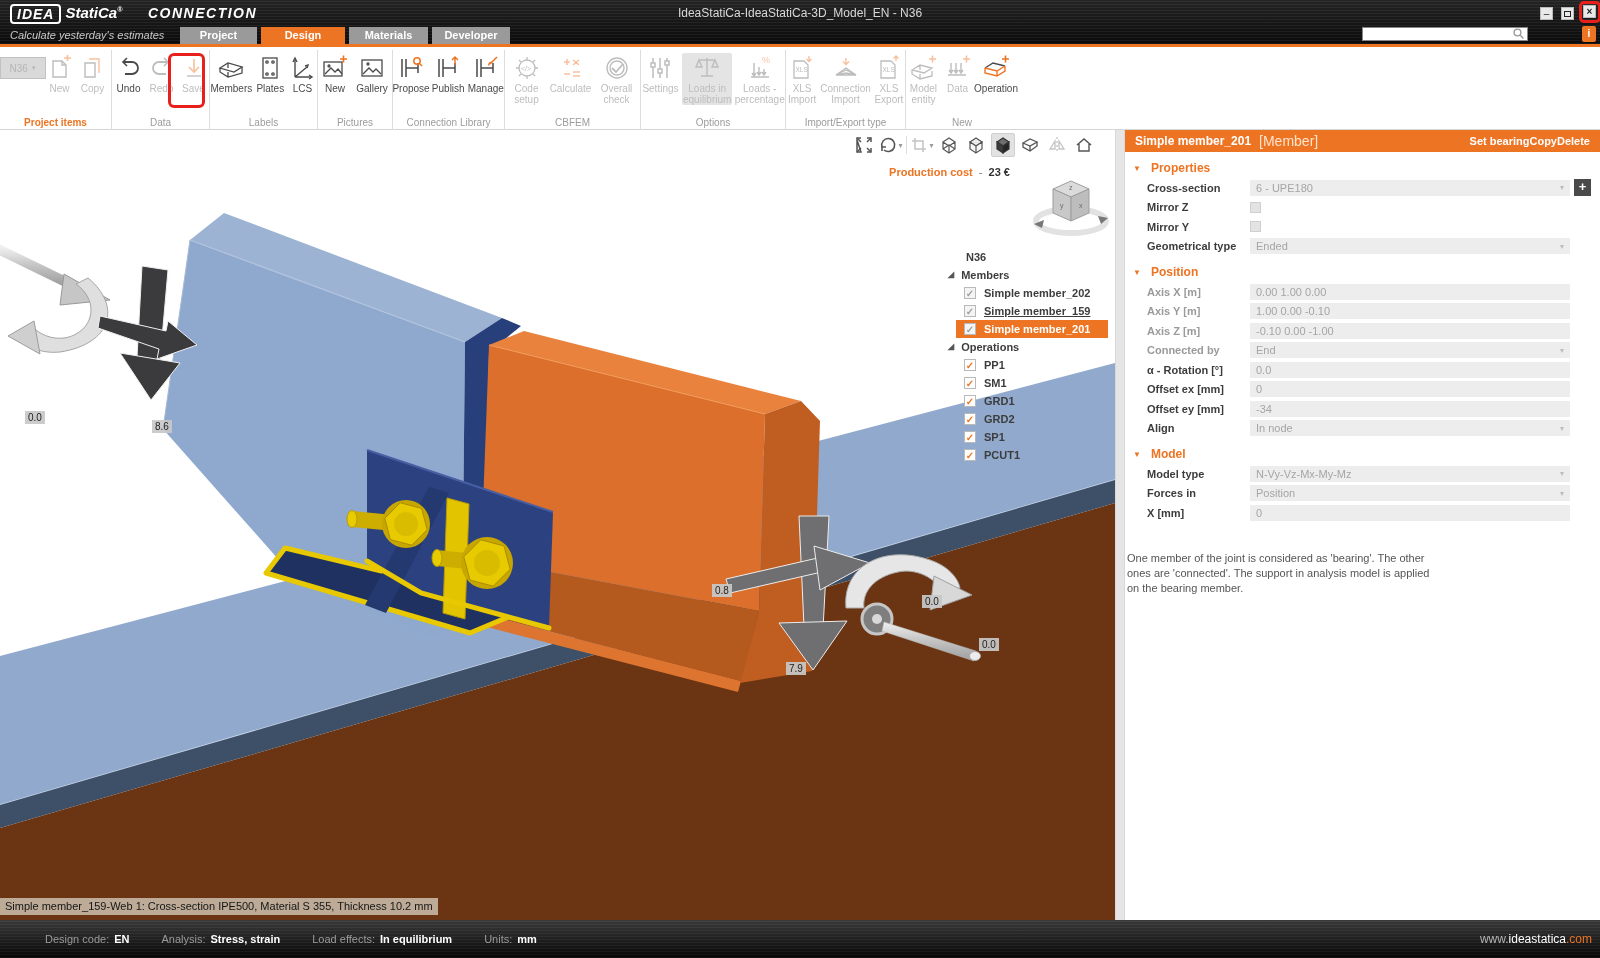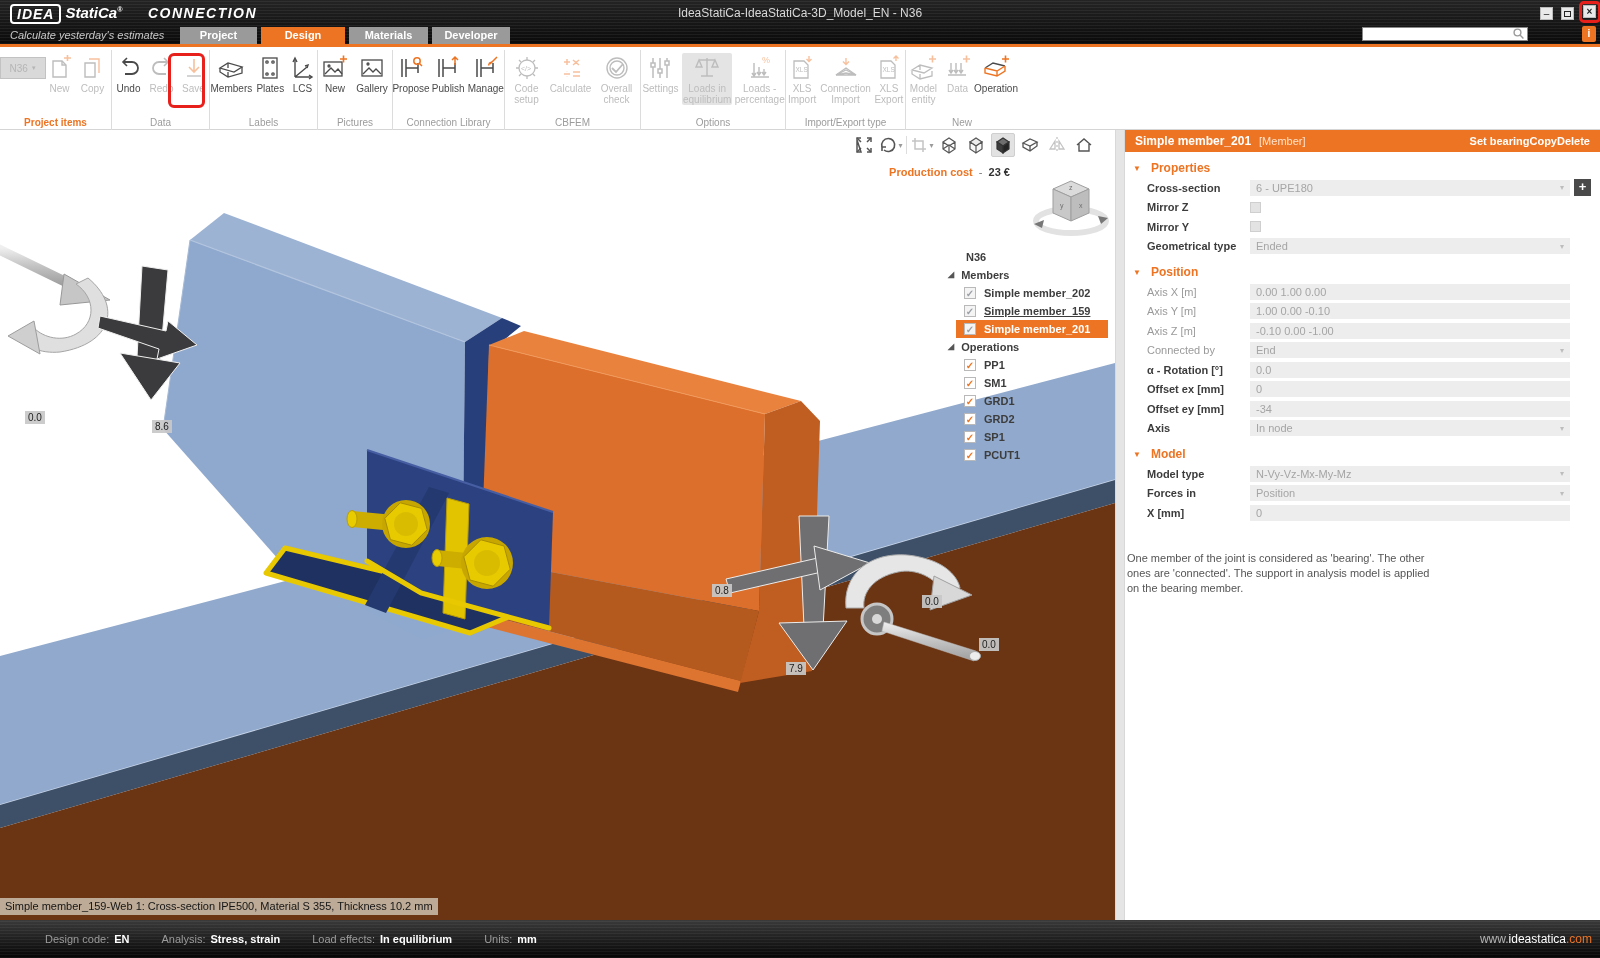--- a/index.html
+++ b/index.html
@@ -80,28 +80,28 @@
   .t-item.underline span.tl { text-decoration:underline; }
 
   .load-label { position:absolute; background:rgba(200,200,200,.92); color:#222; font-size:10px; padding:0 3px; line-height:13px; }
 
   .tooltip { position:absolute; left:0; top:768px; height:17px; background:rgba(196,181,163,.92); color:#151515; font-size:11px; line-height:17px; padding:0 5px; white-space:nowrap; }
 
   
   .panel { position:absolute; left:1125px; top:0; width:475px; height:790px; background:#fff; font-size:11px; }
   .phead { height:22px; background:#ED7423; color:#fff; display:flex; align-items:center; padding:0 10px; }
   .phead .pt { font-weight:bold; font-size:12px; }
-  .phead .ptype { margin-left:8px; font-size:11px; color:#ffe3cd; }
+  .phead .ptype { margin-left:8px; font-size:14px; color:#ffe3cd; }
   .phead .pactions { margin-left:auto; display:flex; font-weight:bold; font-size:11px; }
   .psec { margin-top:6px; }
   .psec-h { height:20px; display:flex; align-items:center; gap:10px; padding-left:8px; color:#ED7423; font-weight:bold; font-size:12px; }
   .psec-h .tri { font-size:8px; }
   .prow { height:19.5px; display:flex; align-items:center; padding-left:22px; }
   .plabel { width:103px; color:#3c3c3c; font-weight:bold; flex:none; }
-  .plabel.dim { color:#9a9a9a; font-weight:normal; }
+  .plabel.dim { color:#9a9a9a; font-weight:bold; }
   .pctl { width:320px; height:16px; background:#ededed; color:#a5a5a5; display:flex; align-items:center; padding:0 6px; }
   .pctl .pval { flex:1; }
   .pctl .caret { color:#bdbdbd; font-size:8px; }
   .pcheck { width:11px; height:11px; background:#e3e3e3; border:1px solid #cfcfcf; }
   .pplus { width:17px; height:17px; background:#4a4a4a; color:#fff; font-size:13px; font-weight:bold; line-height:16px; text-align:center; margin-left:4px; }
   .pnote { margin:28px 0 0 2px; width:305px; color:#555; font-size:11px; line-height:15px; }
 
   
   .statusbar { position:absolute; left:0; top:920px; width:1600px; height:38px; background:linear-gradient(#3a3a3a,#050505); display:flex; align-items:center; padding-left:45px; gap:32px; font-size:11px; }
   .statusbar::before { content:""; position:absolute; inset:0; background:repeating-linear-gradient(0deg, rgba(255,255,255,.05) 0 1px, transparent 1px 3px); pointer-events:none; }
@@ -764,21 +764,21 @@
               <span class="pval">0</span>
             </span>
           </div>
         <div class="prow">
             <span class="plabel">Offset ey [mm]</span>
             <span class="pctl">
               <span class="pval">-34</span>
             </span>
           </div>
         <div class="prow">
-            <span class="plabel">Axis</span>
+            <span class="plabel">Align</span>
             <span class="pctl">
               <span class="pval">In node</span>
               <span class="caret">▾</span>
             </span>
           </div>
       </div>
 
       <div class="psec">
         <div class="psec-h">
             <span class="tri">▼</span>

